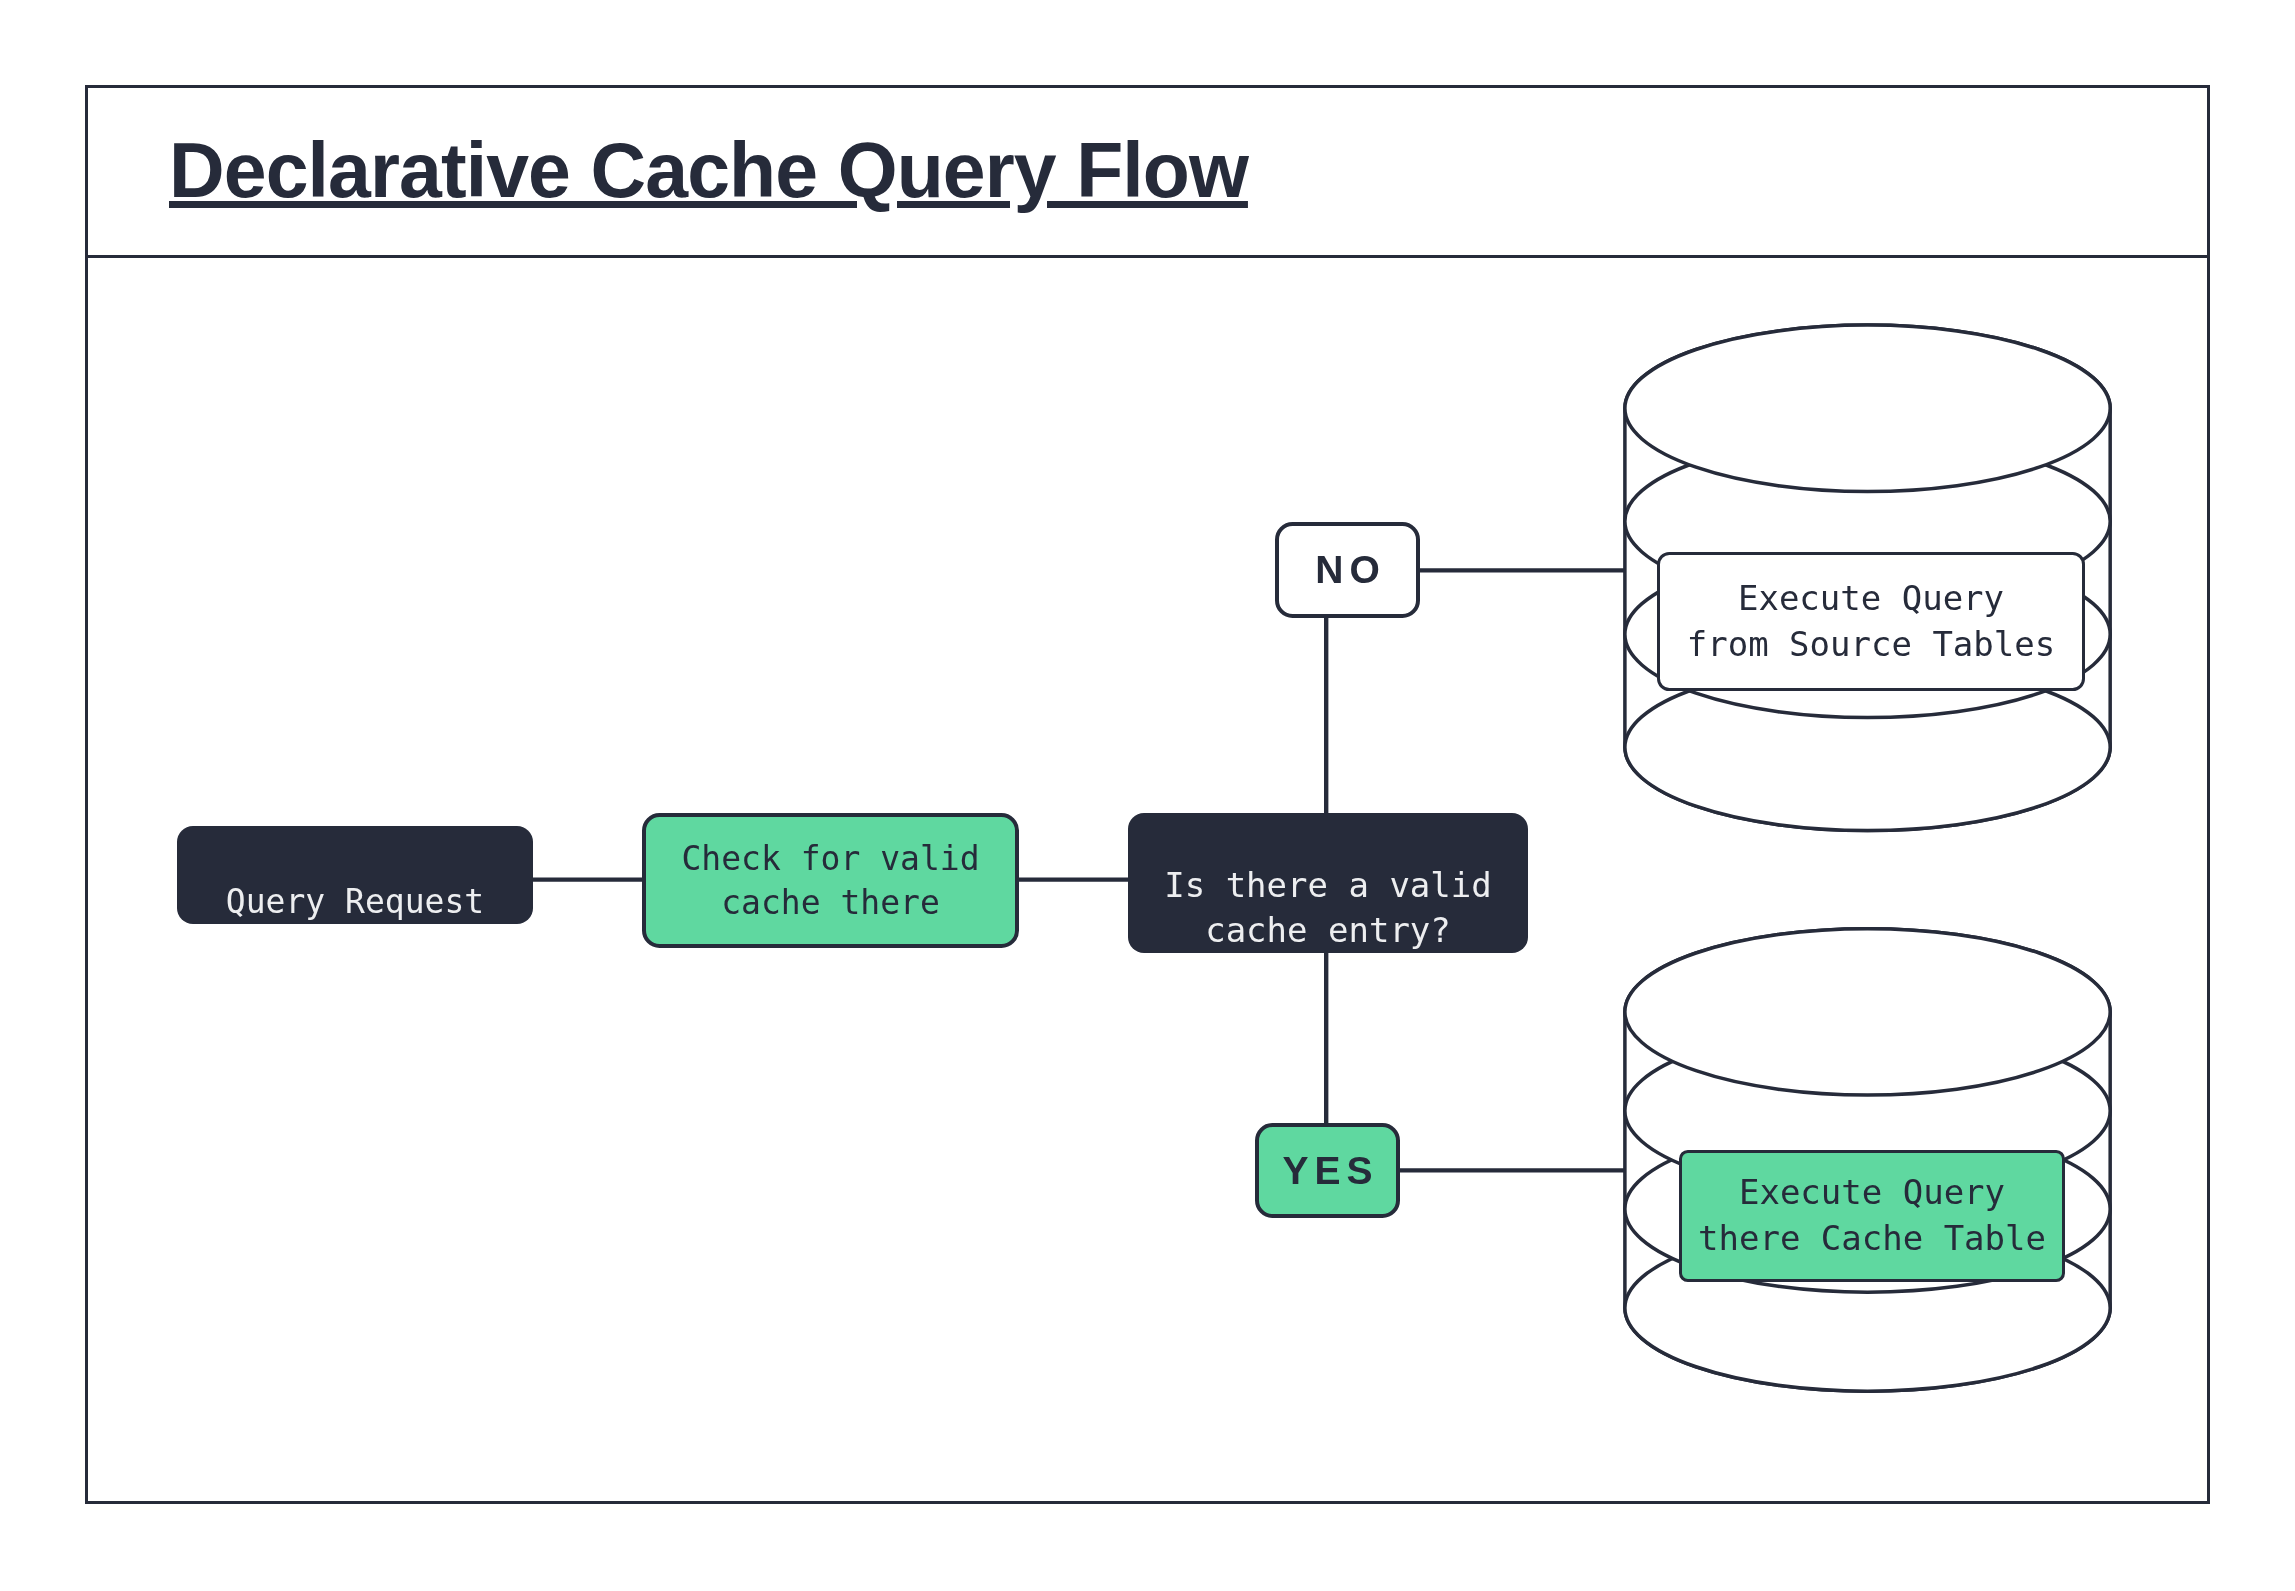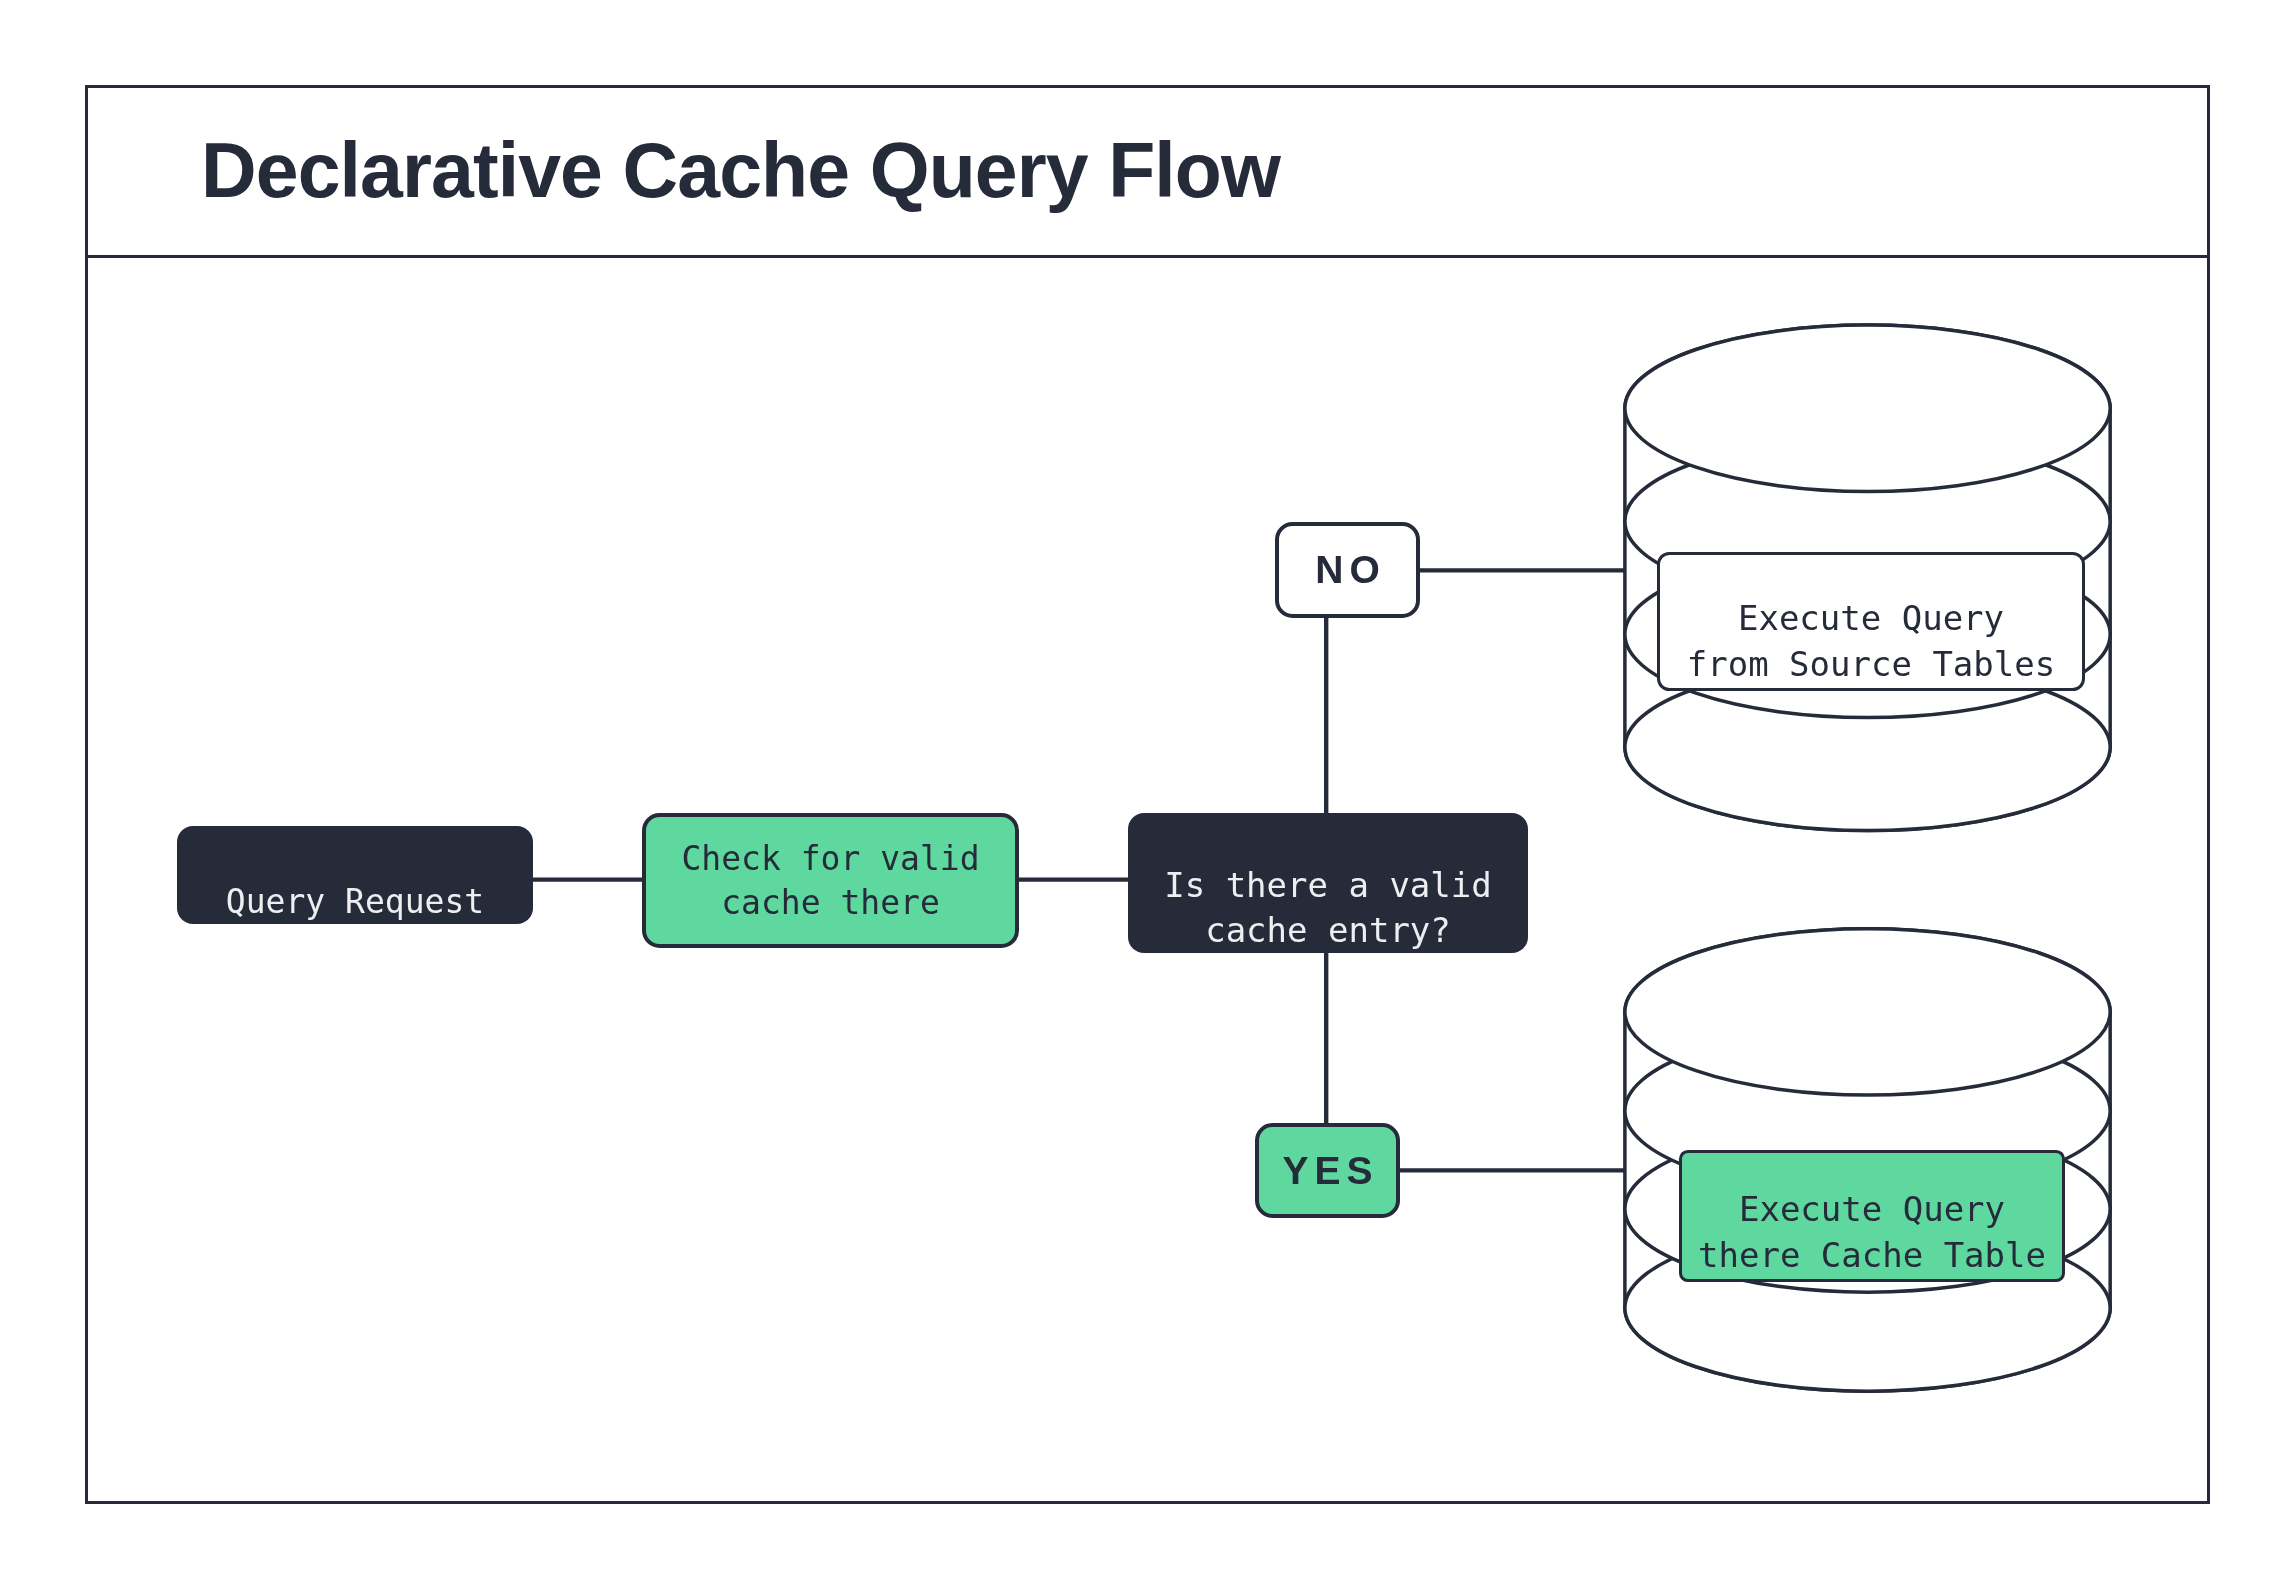--- a/index.html
+++ b/index.html
@@ -25,25 +25,26 @@
     background: transparent;
   }
   .header {
     position: absolute;
     left: 85px; top: 85px;
     width: 2125px; height: 173px;
     border-bottom: 3.5px solid var(--navy);
     display: flex; align-items: center;
   }
   .title {
-    padding-left: 116px;
+    padding-left: 84px;
     font-size: 77px;
     font-weight: 700;
     letter-spacing: -0.9px;
     color: var(--navy);
+    text-decoration: underline;
   }
 
   svg.wires { position: absolute; left: 0; top: 0; }
   .wire { stroke: var(--navy); stroke-width: 5; fill: none; }
   .cyl-body, .cyl-ellipse { fill: #FFFFFF; stroke: var(--navy); stroke-width: 4; }
 
   .node {
     position: absolute;
     display: flex; flex-direction: column;
     align-items: center; justify-content: center;
@@ -62,21 +63,21 @@
   .node-branch {
     font-family: "Liberation Sans", sans-serif;
     font-weight: 700;
     font-size: 39px;
     letter-spacing: 6.1px;
     text-indent: 6.1px;
   }
   .node-no  { left: 1255px; top: 522px;  width: 145px; height: 96px; margin-left: 20px; }
   .node-yes { left: 1255px; top: 1123px; width: 145px; height: 95px; align-items: center; }
 
-  .db-label { line-height: 1.35; justify-content: flex-end; }
+  .db-label { line-height: 1.35; }
   .db-label-source { left: 1657px; top: 552px;  width: 428px; height: 139px; font-size: 34px;
                      border-width: 3.5px; border-radius: 12.3px; }
   .db-label-cache  { left: 1679px; top: 1150px; width: 386px; height: 132px; font-size: 34px;
                      border-width: 3.5px; border-radius: 8.8px; }
 </style>
 </head>
 <body>
 
 <div class="canvas">
 

